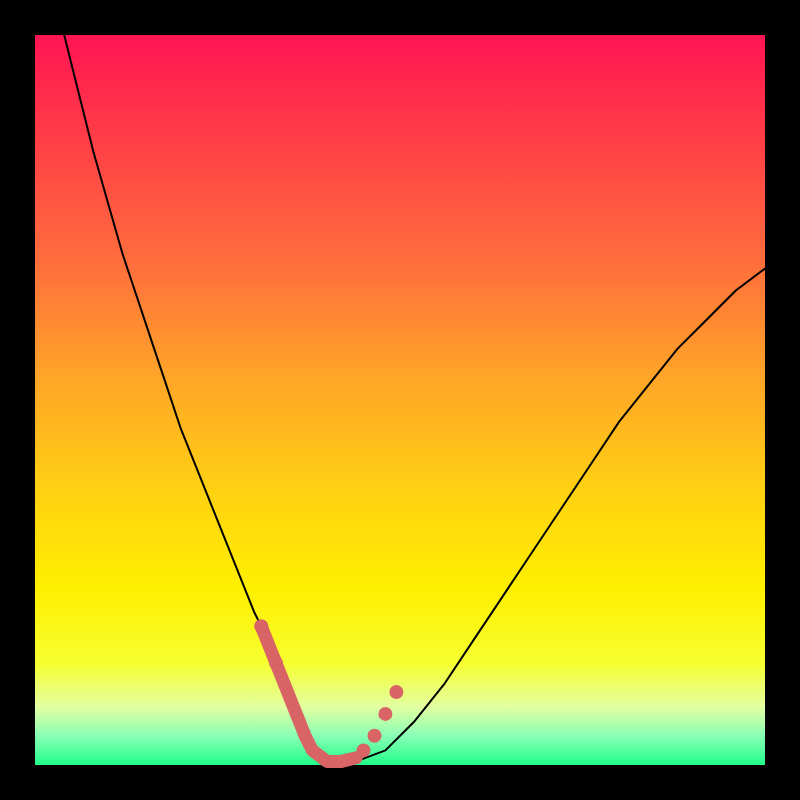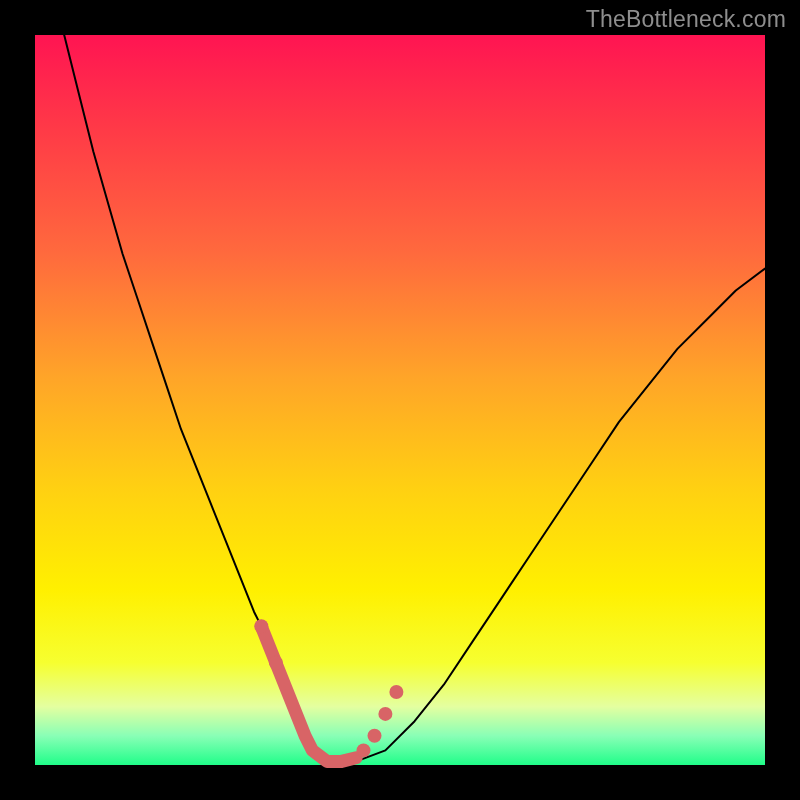--- a/index.html
+++ b/index.html
@@ -71,21 +71,20 @@
   }
   .marker-dot {
     fill: #d86466;
   }
 </style>
 </head>
 <body>
 
 <div class="frame">
 
-  <div class="watermark">TheBottleneck.com</div>
 
   <div class="plot-area">
     <svg class="curve" viewBox="0 0 730 730" preserveAspectRatio="none">
       <path class="curve-path" d="M29.2 0.0 L43.8 58.4 L58.4 116.8 L73.0 167.9 L87.6 219.0 L102.2 262.8 L116.8 306.6 L131.4 350.4 L146.0 394.2 L160.6 430.7 L175.2 467.2 L189.8 503.7 L204.4 540.2 L219.0 576.7 L233.6 605.9 L248.2 642.4 L262.8 678.9 L270.1 700.8 L277.4 715.4 L292.0 726.4 L321.2 726.4 L350.4 715.4 L379.6 686.2 L408.8 649.7 L438.0 605.9 L467.2 562.1 L496.4 518.3 L525.6 474.5 L554.8 430.7 L584.0 386.9 L613.2 350.4 L642.4 313.9 L671.6 284.7 L700.8 255.5 L730.0 233.6"></path>
       <path class="marker-path" d="M226.3 591.3 L240.9 627.8 L255.5 664.3 L270.1 700.8 L277.4 715.4 L292.0 726.4 L306.6 726.4 L321.2 722.7"></path>
       <g id="dots-group">
           <circle cx="226.3" cy="591.3" r="7" class="marker-dot"></circle>
           <circle cx="240.9" cy="627.8" r="7" class="marker-dot"></circle>
           <circle cx="328.5" cy="715.4" r="7" class="marker-dot"></circle>
           <circle cx="339.5" cy="700.8" r="7" class="marker-dot"></circle>

